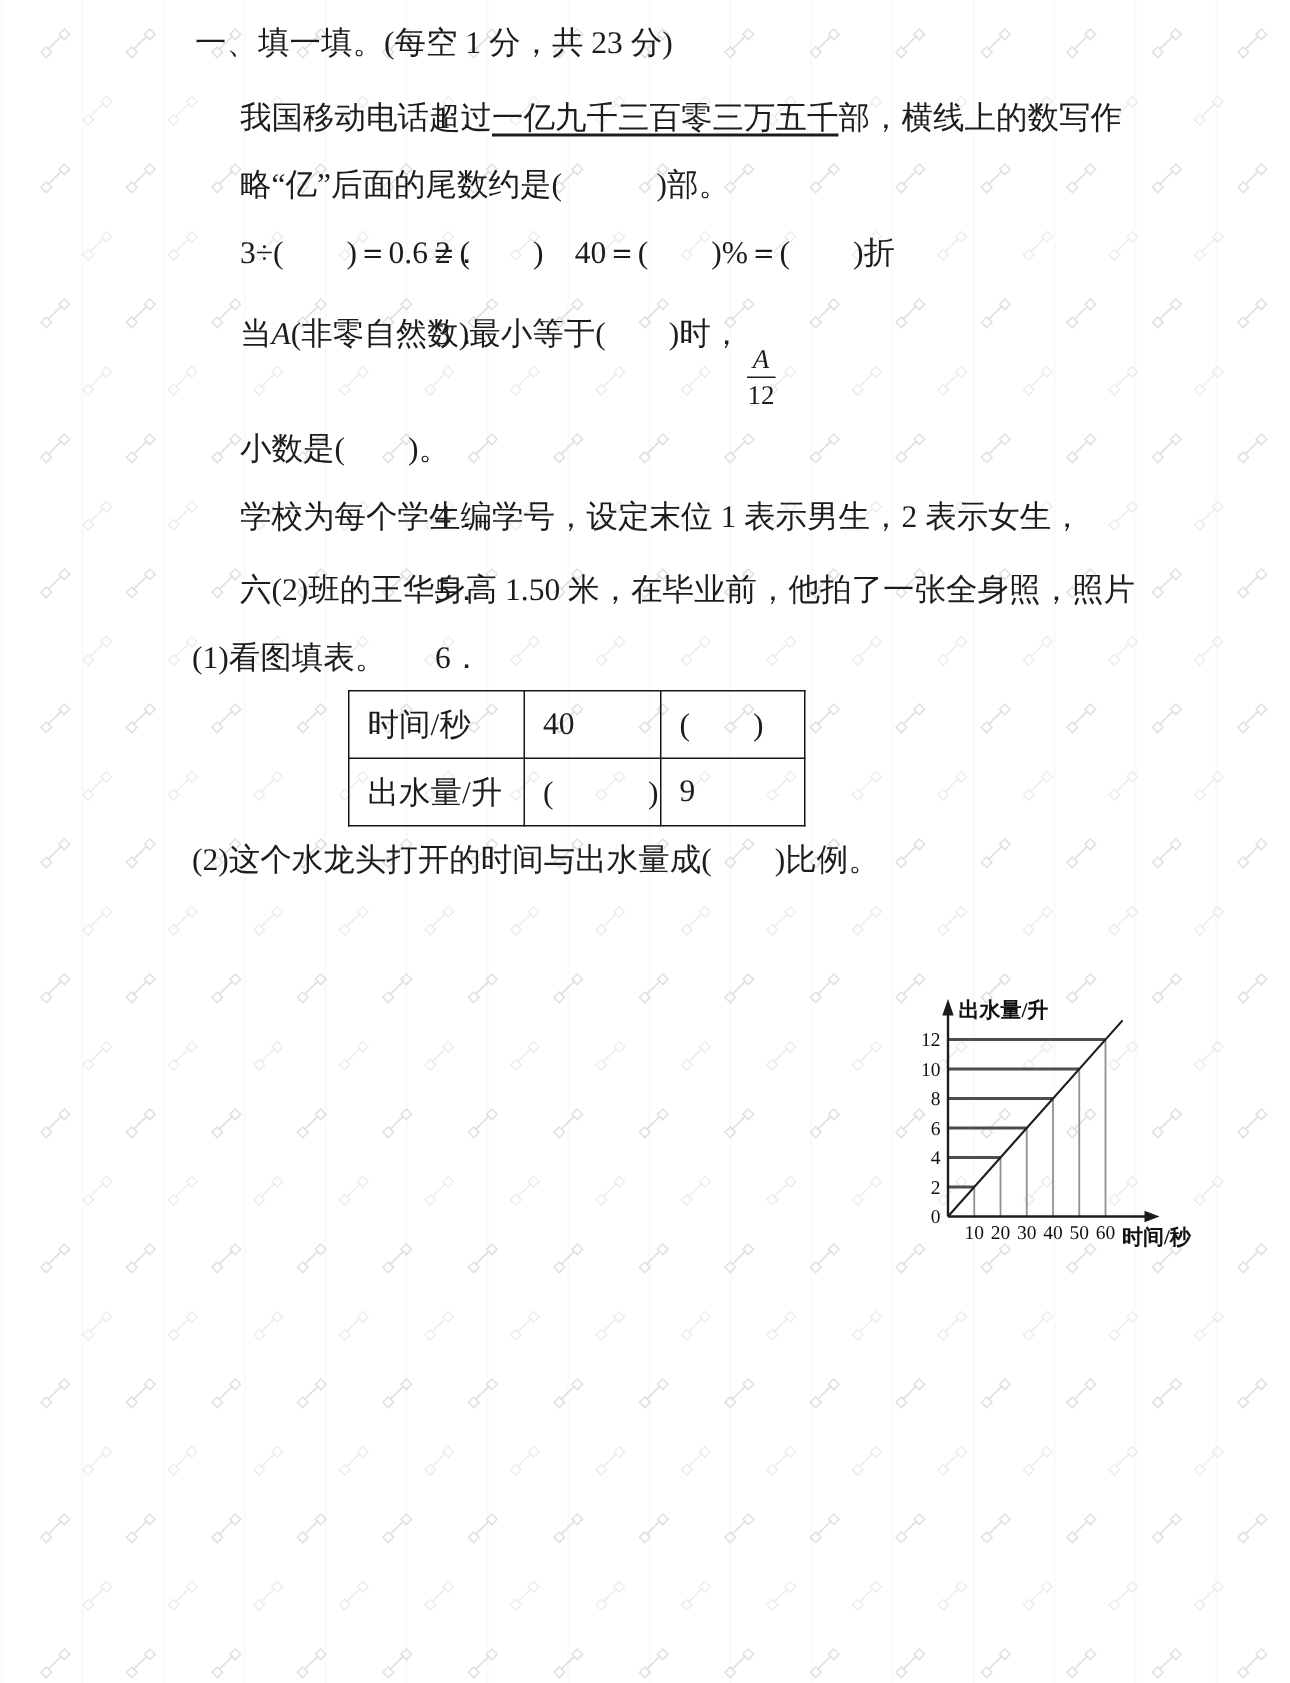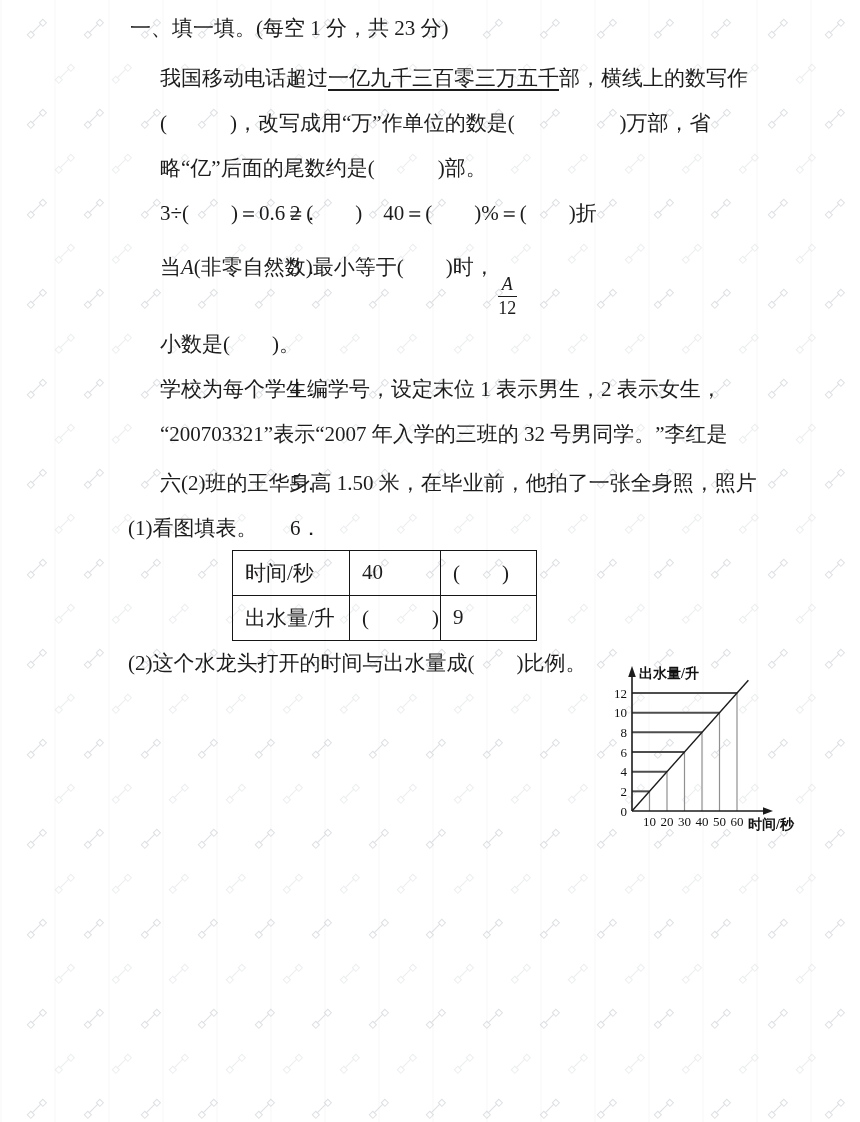--- a/index.html
+++ b/index.html
@@ -416,21 +416,20 @@
     </div>
 
   <div class="content">
 
     <div class="sec">一、填一填。(每空 1 分，共 23 分)</div>
 
     <div class="q mt8">
       <div class="qline">
         <span class="qnum">1．</span><span>我国移动电话超过</span><span class="ul">一亿九千三百零三万五千</span><span>部，横线上的数写作</span>
       </div>
-      <div class="qline">(　　　)，改写成用“万”作单位的数是(　　　　　)万部，省</div>
       <div class="qline">略“亿”后面的尾数约是(　　　)部。</div>
     </div>
 
     <div class="q">
       <div class="qline">
         <span class="qnum">2．</span><span>3÷(　　)＝0.6＝(　　)　40＝(　　)%＝(　　)折</span>
       </div>
     </div>
 
     <div class="q">
@@ -440,21 +439,20 @@
             <span class="fd">12</span>
           </span>
       </div>
       <div class="qline mt4">小数是(　　)。</div>
     </div>
 
     <div class="q">
       <div class="qline">
         <span class="qnum">4．</span><span>学校为每个学生编学号，设定末位 1 表示男生，2 表示女生，</span>
       </div>
-      <div class="qline">“200703321”表示“2007 年入学的三班的 32 号男同学。”李红是</div>
     </div>
 
     <div class="q mt4">
       <div class="qline">
         <span class="qnum">5．</span><span>六(2)班的王华身高 1.50 米，在毕业前，他拍了一张全身照，照片</span>
       </div>
     </div>
 
     <div class="q">
       <div class="qline">

